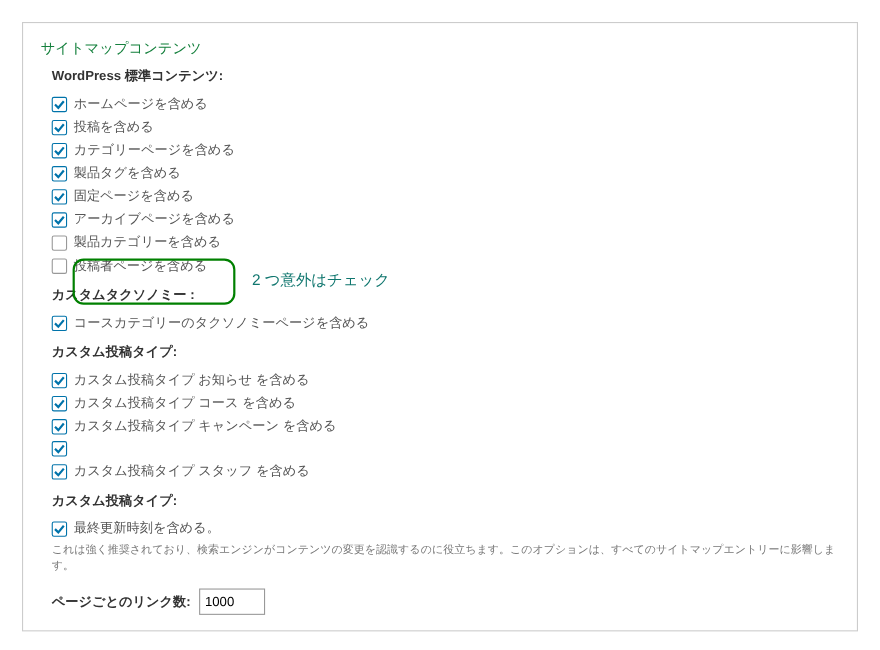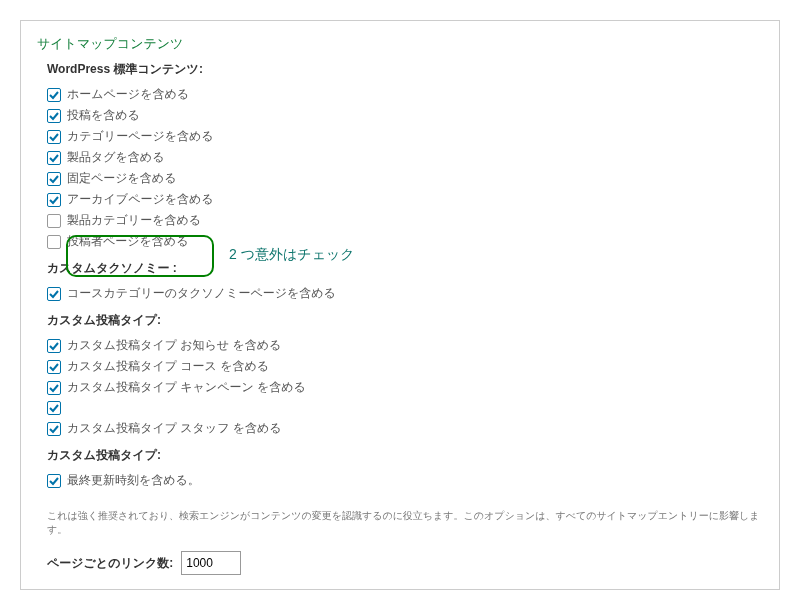--- a/index.html
+++ b/index.html
@@ -67,21 +67,21 @@
       height: 12px;
     }
     .option-label {
       font-size: 12px;
       color: #555;
     }
     .note {
       font-size: 10px;
       color: #777;
       padding-left: 10px;
-      margin-top: 18px;
+      margin-top: 2px;
     }
     .callout {
       position: absolute;
       border: 2.5px solid #008000;
       border-radius: 10px;
       left: 45px;
       top: 214px;
       width: 148px;
       height: 42px;
       pointer-events: none;

